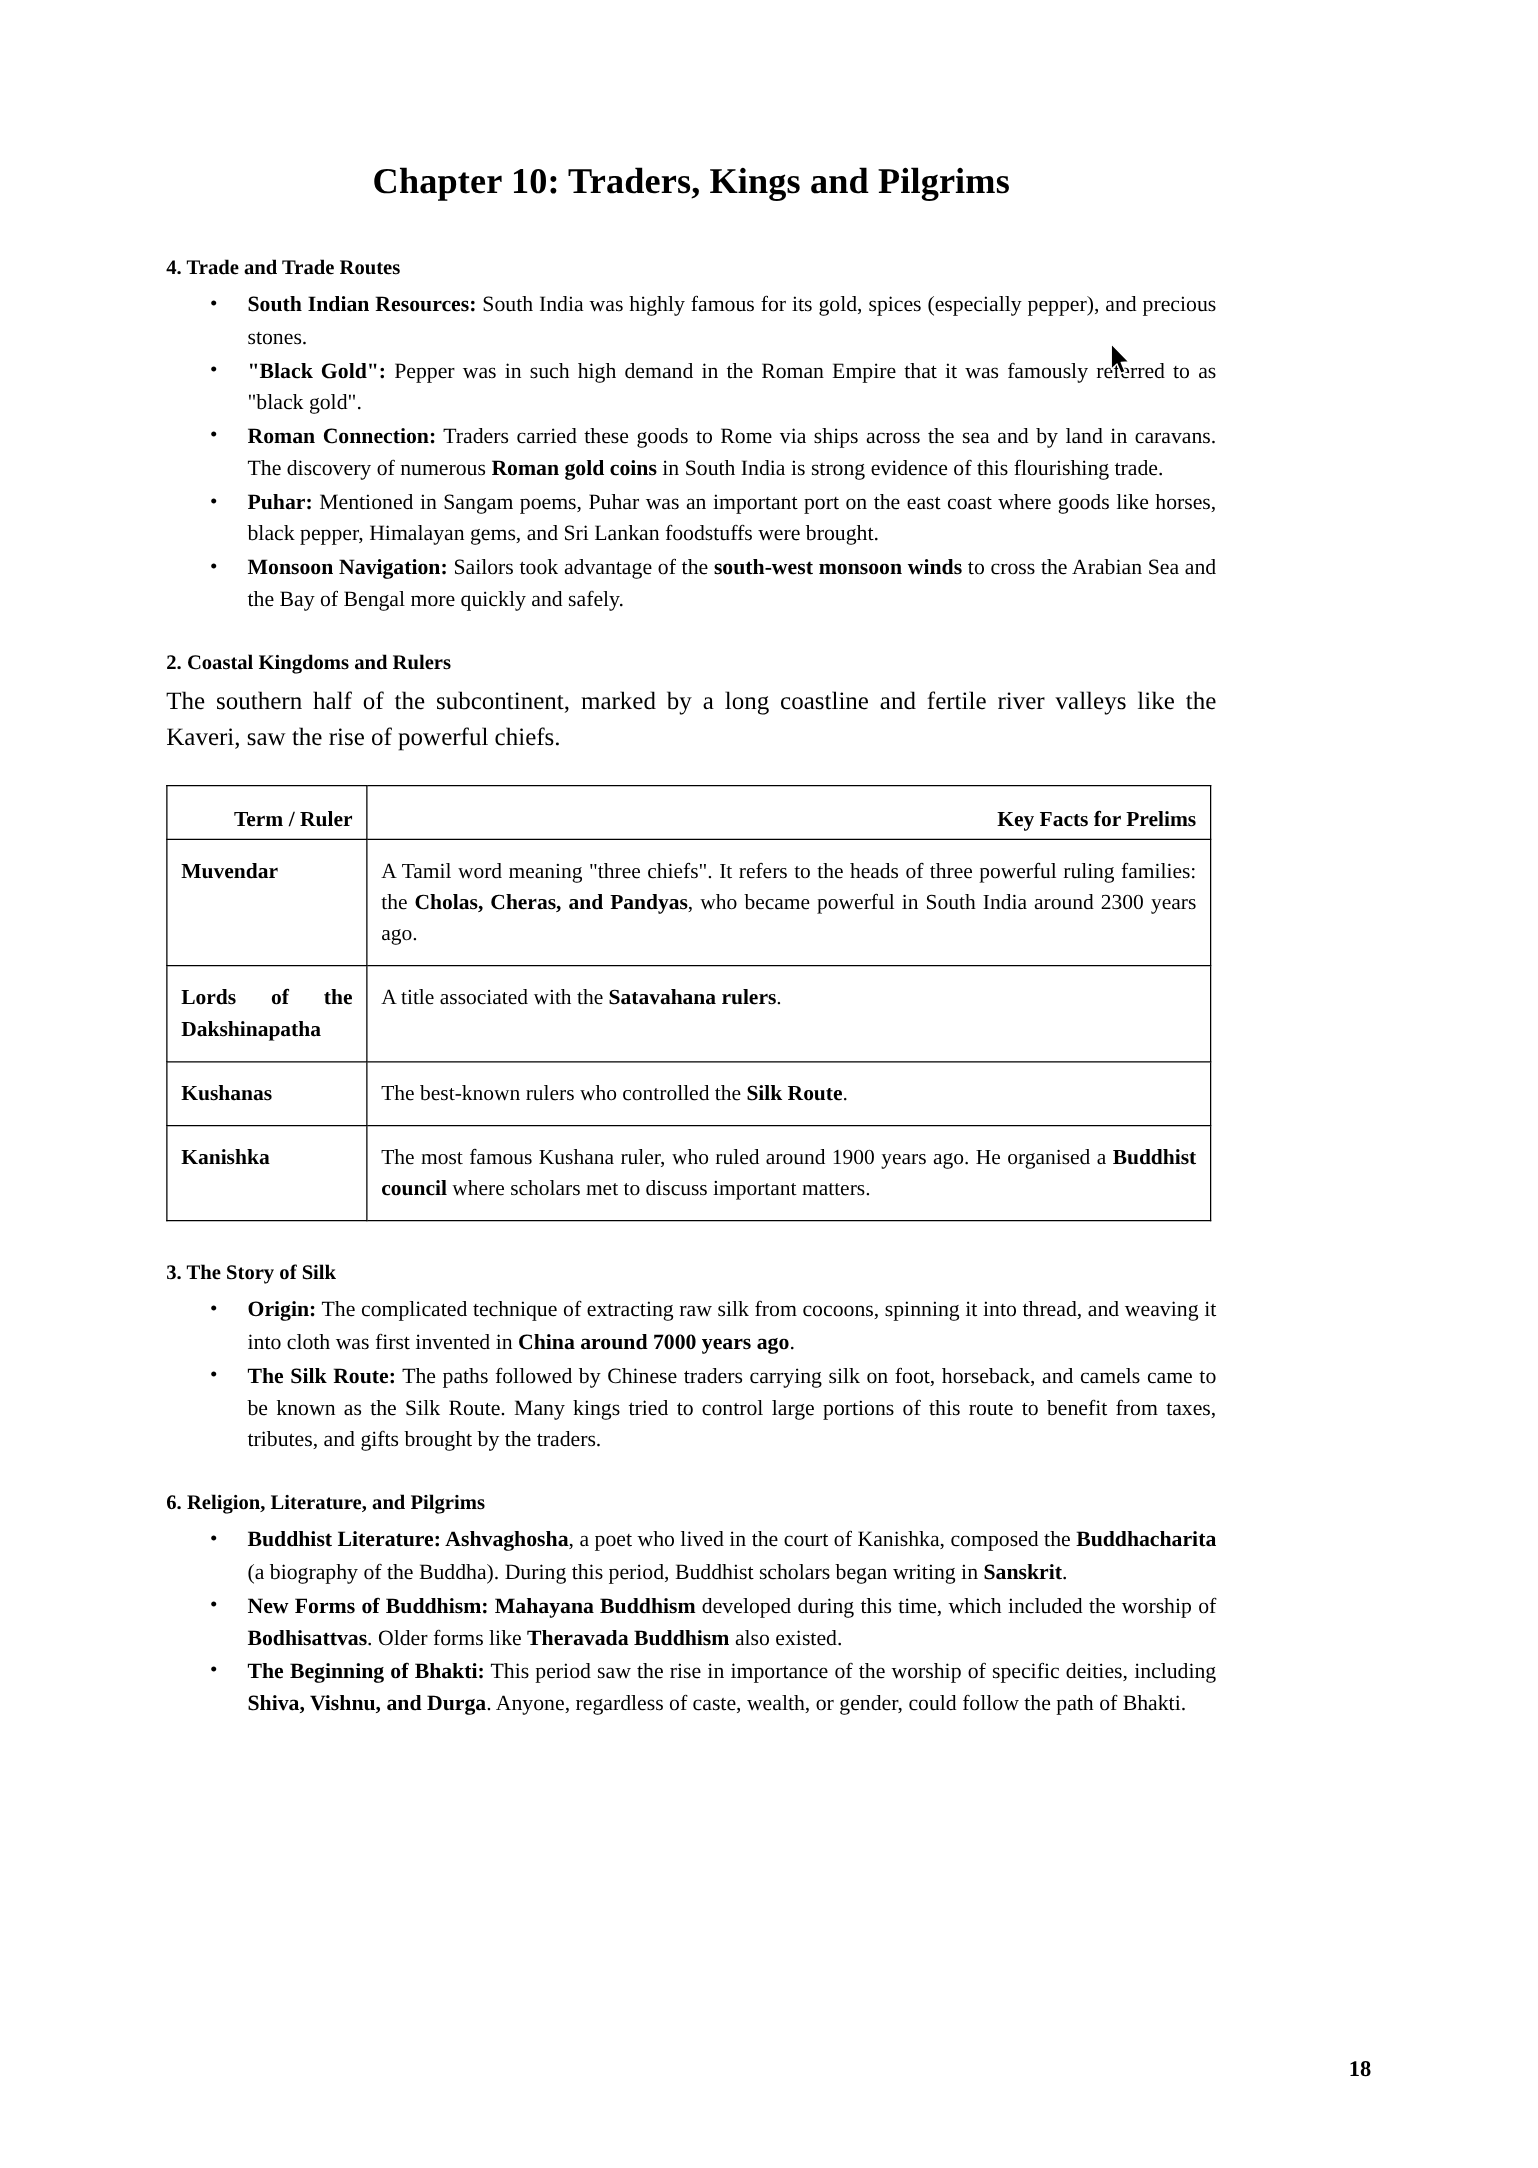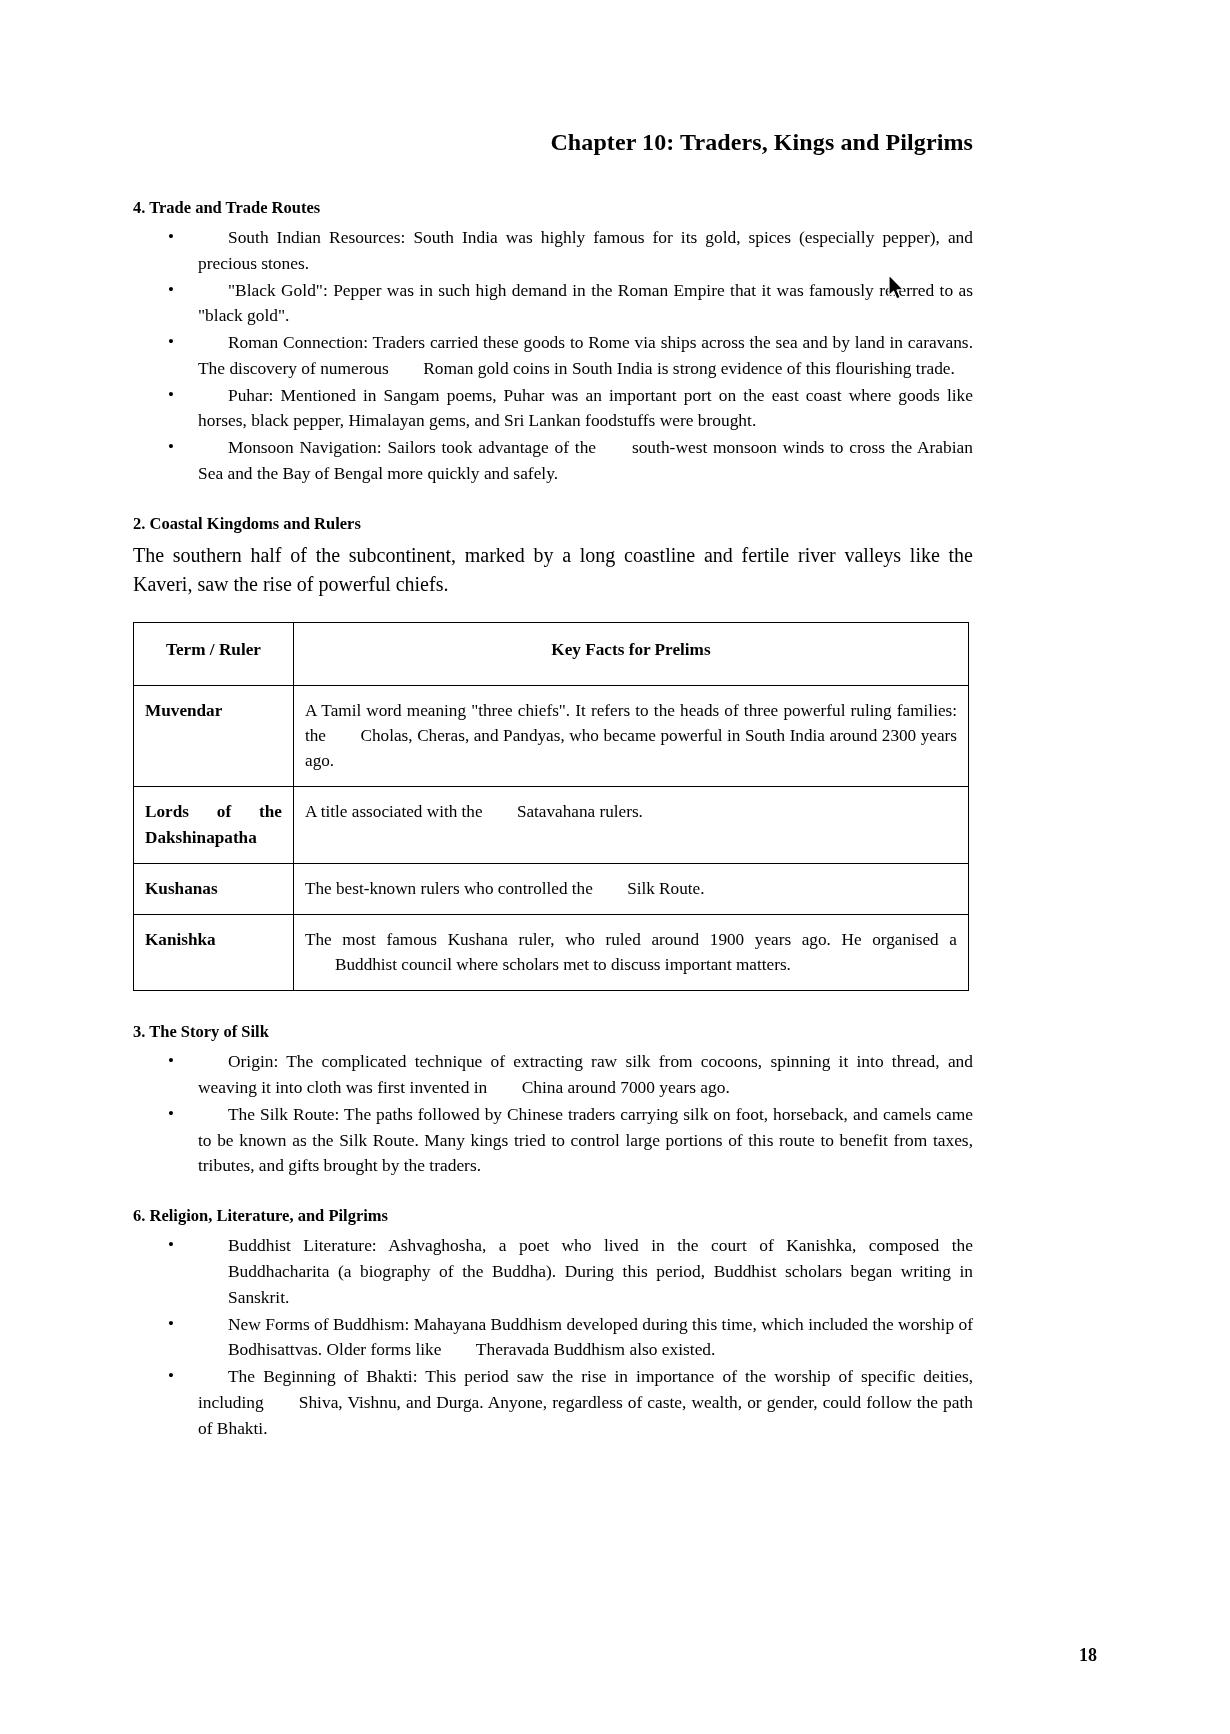--- a/index.html
+++ b/index.html
@@ -19,23 +19,23 @@
     box-sizing: border-box;
     overflow: hidden;
   }
   .content {
     position: absolute;
     left: 133px;
     top: 128px;
     width: 840px;
   }
   .doc-title {
-    font-size: 24px;
-    font-weight: bold;
-    text-align: right;
+    font-size: 29px;
+    font-weight: bold;
+    text-align: center;
     letter-spacing: 0.1px;
     margin: 0 0 40px 0;
     line-height: 1.2;
   }
   .section-heading {
     font-size: 16.5px;
     font-weight: bold;
     margin: 0 0 6px 0;
     line-height: 1.35;
   }
@@ -63,42 +63,42 @@
     font-size: 17px;
     line-height: 1.48;
   }
   p.para {
     font-size: 20px;
     line-height: 1.48;
     text-align: justify;
     margin: 0;
     font-family: Liberation Serif, serif;
   }
-  b, strong { font-weight: normal; margin-left: 30px; }
+  b, strong { font-weight: bold; }
 
   table.facts {
     border-collapse: collapse;
     width: 836px;
     margin: 22px 0 4px 0;
     table-layout: fixed;
   }
   table.facts td, table.facts th {
     border: 1.4px solid #000000;
     vertical-align: top;
     padding: 12px 11px 13px 11px;
     font-size: 17.2px;
     line-height: 1.46;
     text-align: justify;
   }
   table.facts .col-term { width: 160px; }
   table.facts th {
     font-weight: bold;
-    text-align: center;
+    text-align: right;
     padding-top: 14px;
-    padding-bottom: 23px;
+    padding-bottom: 3px;
   }
   table.facts td.term {
     font-weight: bold;
     text-align: justify;
     text-align-last: justify;
   }
   table.facts td.term.single {
     text-align: center;
     text-align-last: left;
   }

